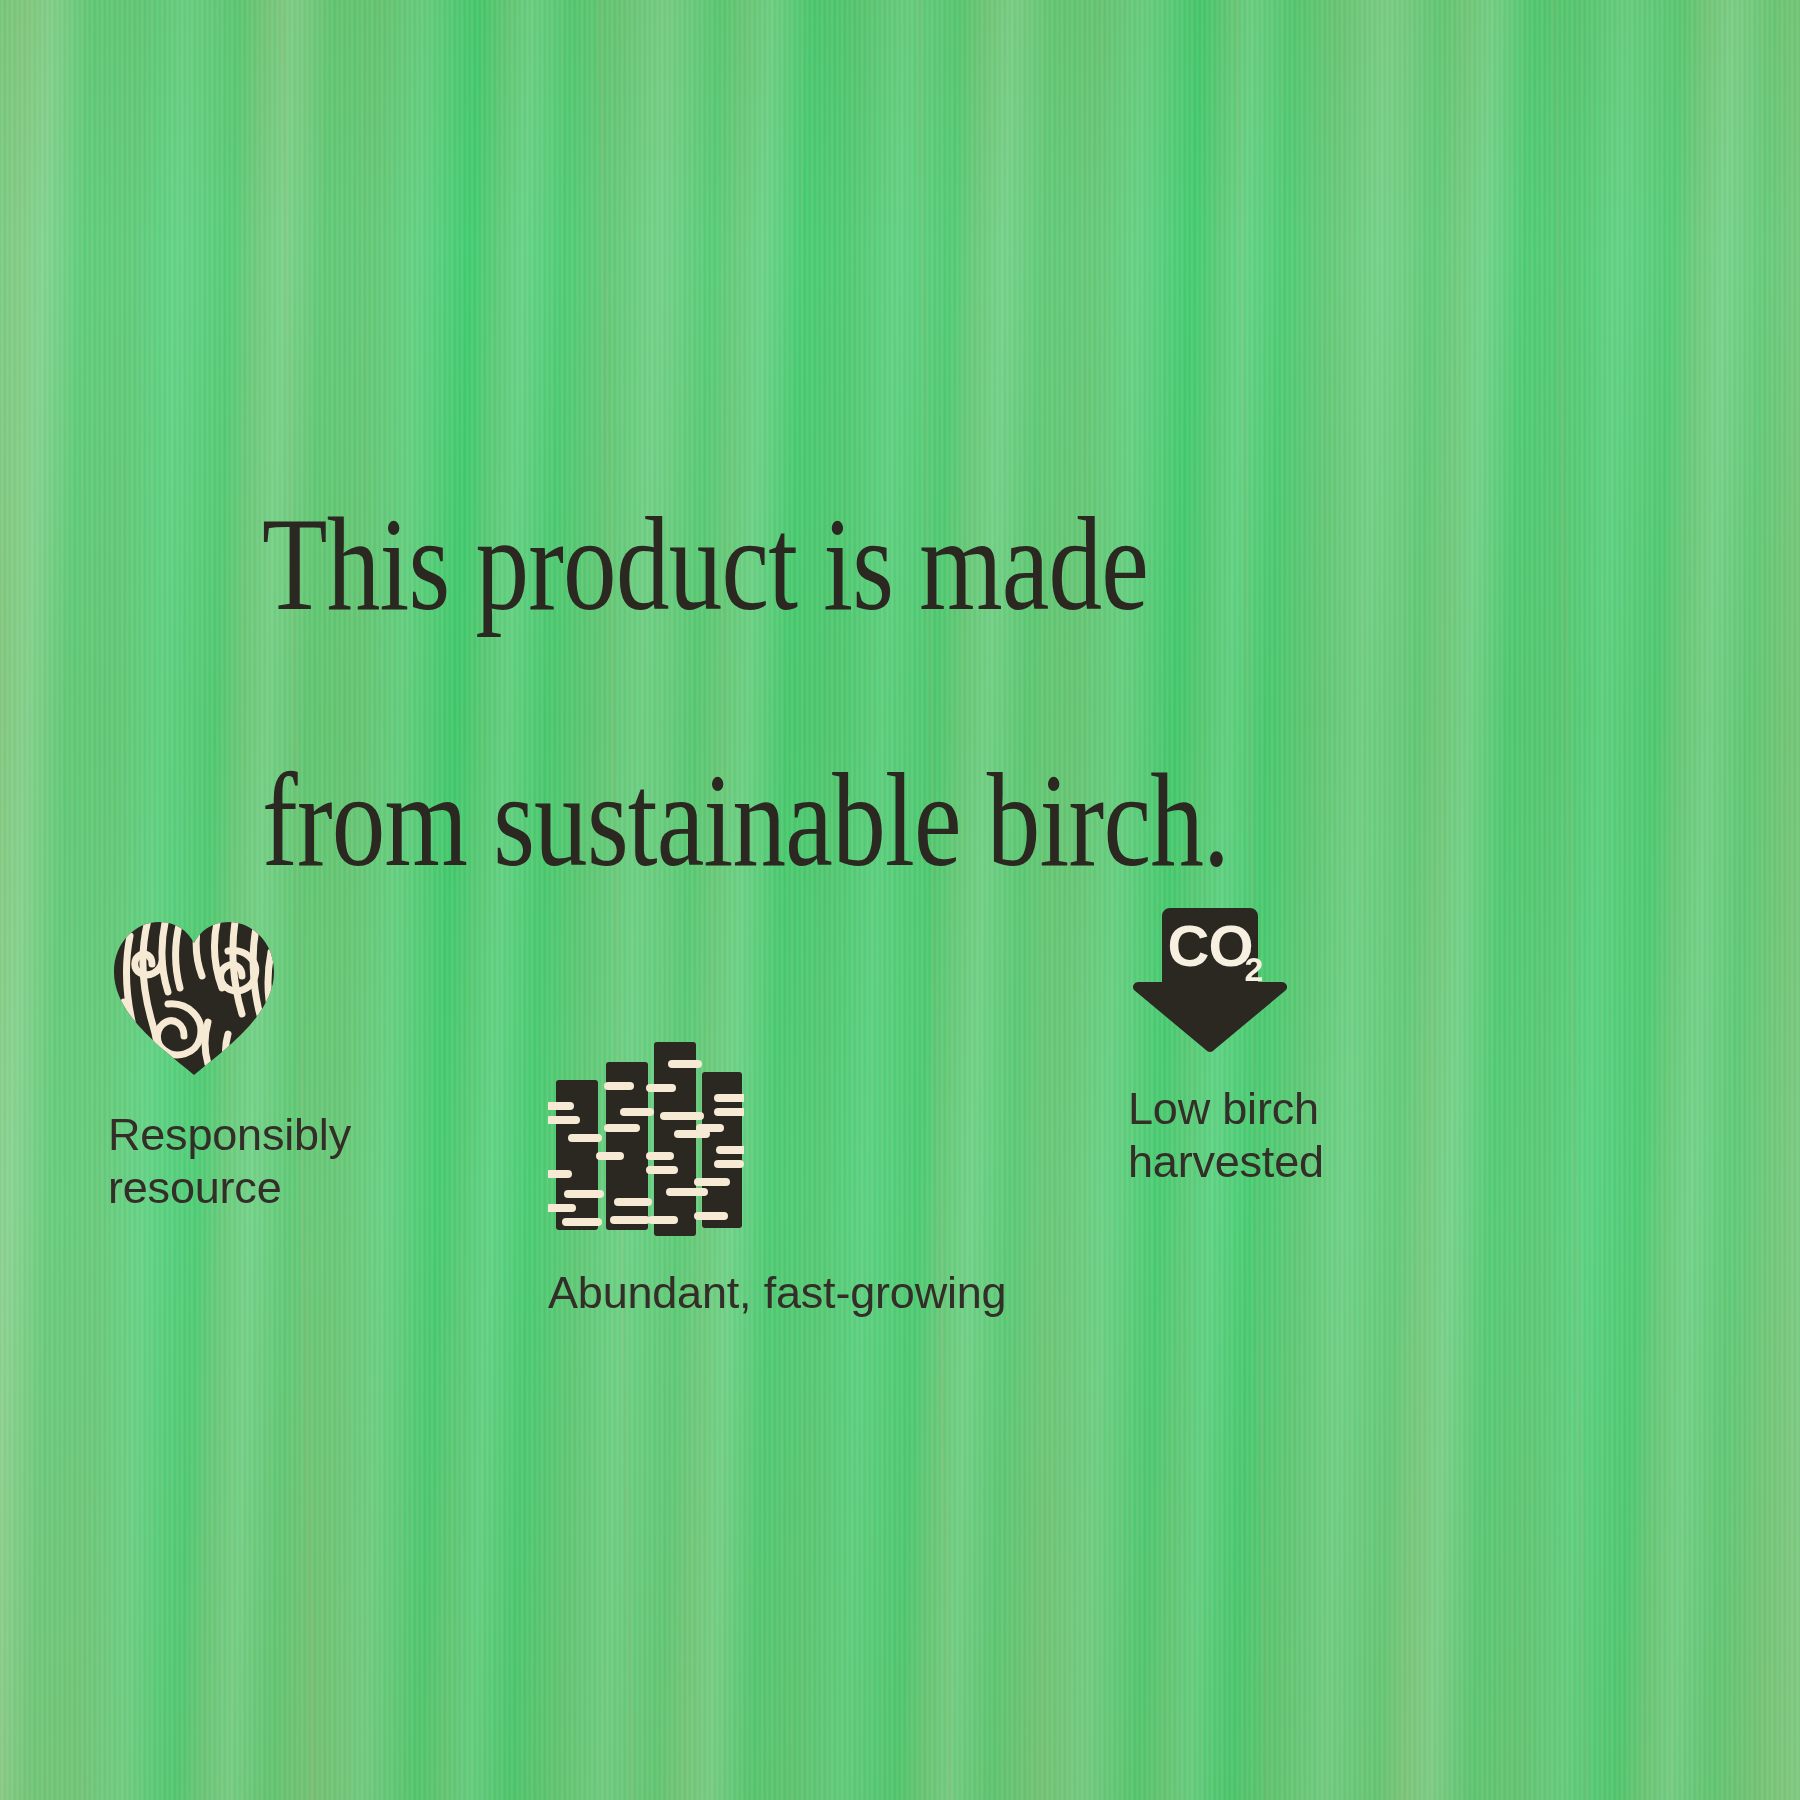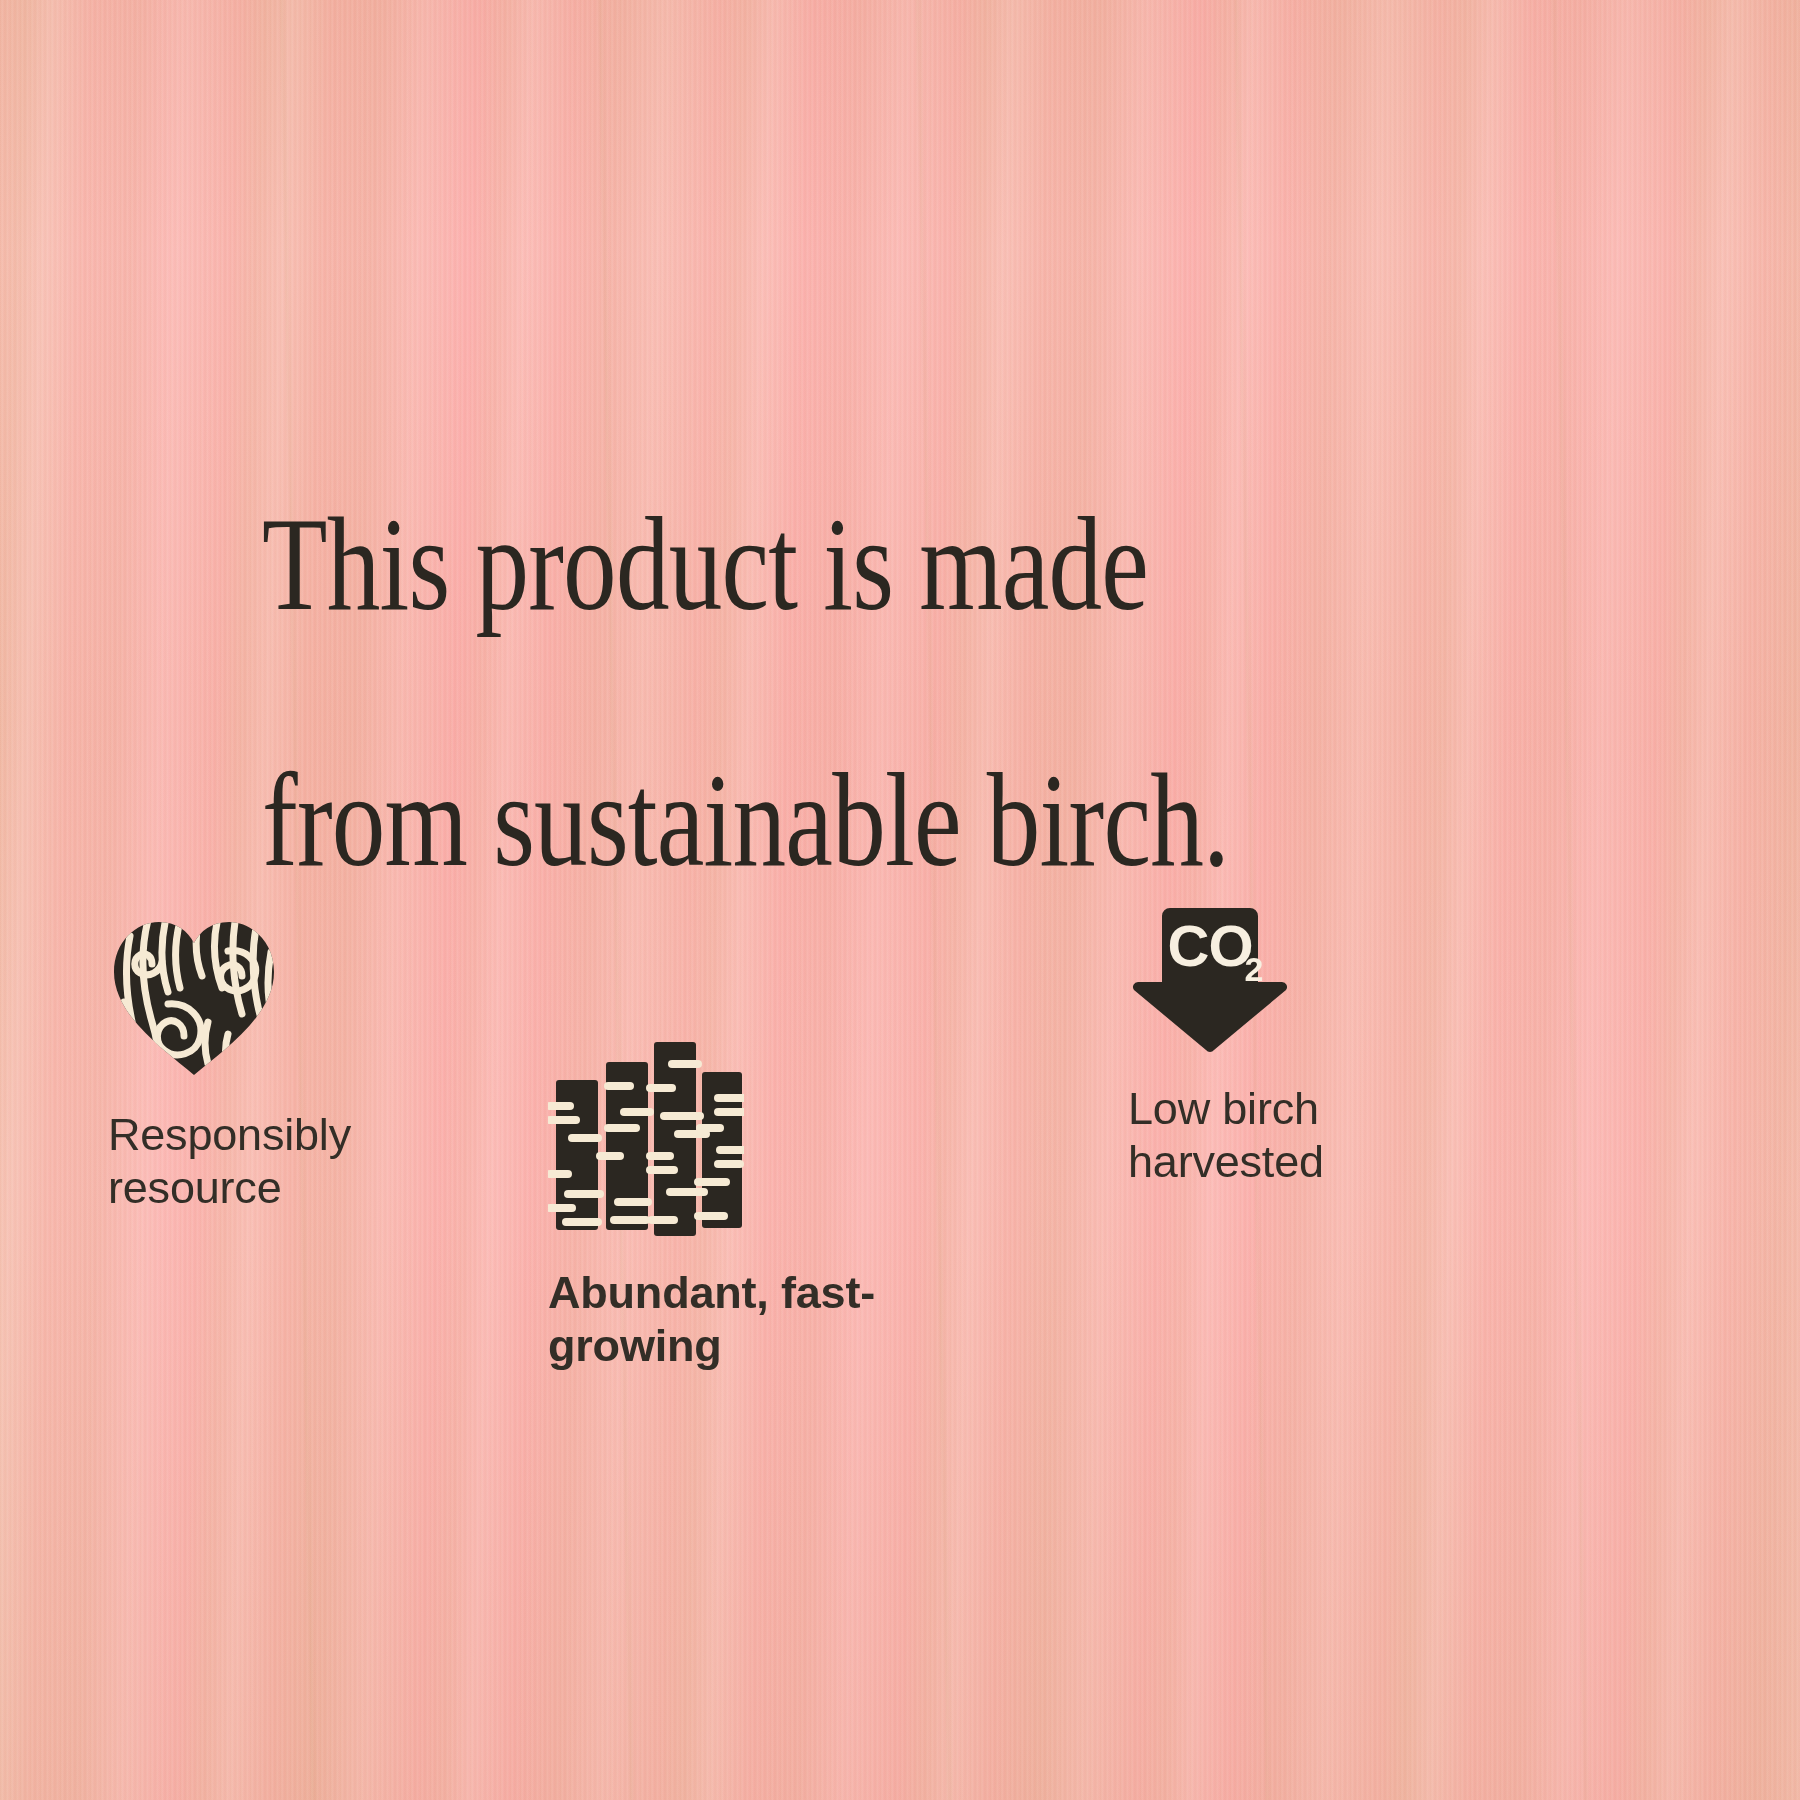--- a/index.html
+++ b/index.html
@@ -12,21 +12,21 @@
   body {
     font-family: "Liberation Sans", sans-serif;
     background: #f6ead4;
   }
 
   
   #board {
     position: relative;
     width: 1800px;
     height: 1800px;
-    background-color: #fca5a5;
+    background-color: #22c55e;
     overflow: hidden;
   }
   .grain {
     position: absolute;
     inset: 0;
     pointer-events: none;
   }
   
   .grain-fine {
     background-image:
@@ -116,21 +116,21 @@
     font-family: "Liberation Sans", sans-serif;
     font-size: 45px;
     line-height: 53px;
     letter-spacing: -0.2px;
     color: #332e27;
     white-space: pre-line;
   }
   .icon-wrap { display: block; }
 
   #feature-responsibly { left: 108px;  top: 918px;  width: 330px; }
-  #feature-abundant    { left: 548px;  top: 1040px; width: 480px; font-weight: bold; }
+  #feature-abundant    { left: 548px;  top: 1040px; width: 480px; }
   #feature-lowcarbon   { left: 1128px; top: 908px;  width: 330px; }
 
   #feature-responsibly .icon-wrap { margin: 0 auto 32px; }
   #feature-abundant    .icon-wrap { margin: 0 auto 28px; }
   #feature-lowcarbon   .icon-wrap { margin: 0 auto 28px; }
 
   svg { display: block; }
 </style>
 </head>
 <body>

